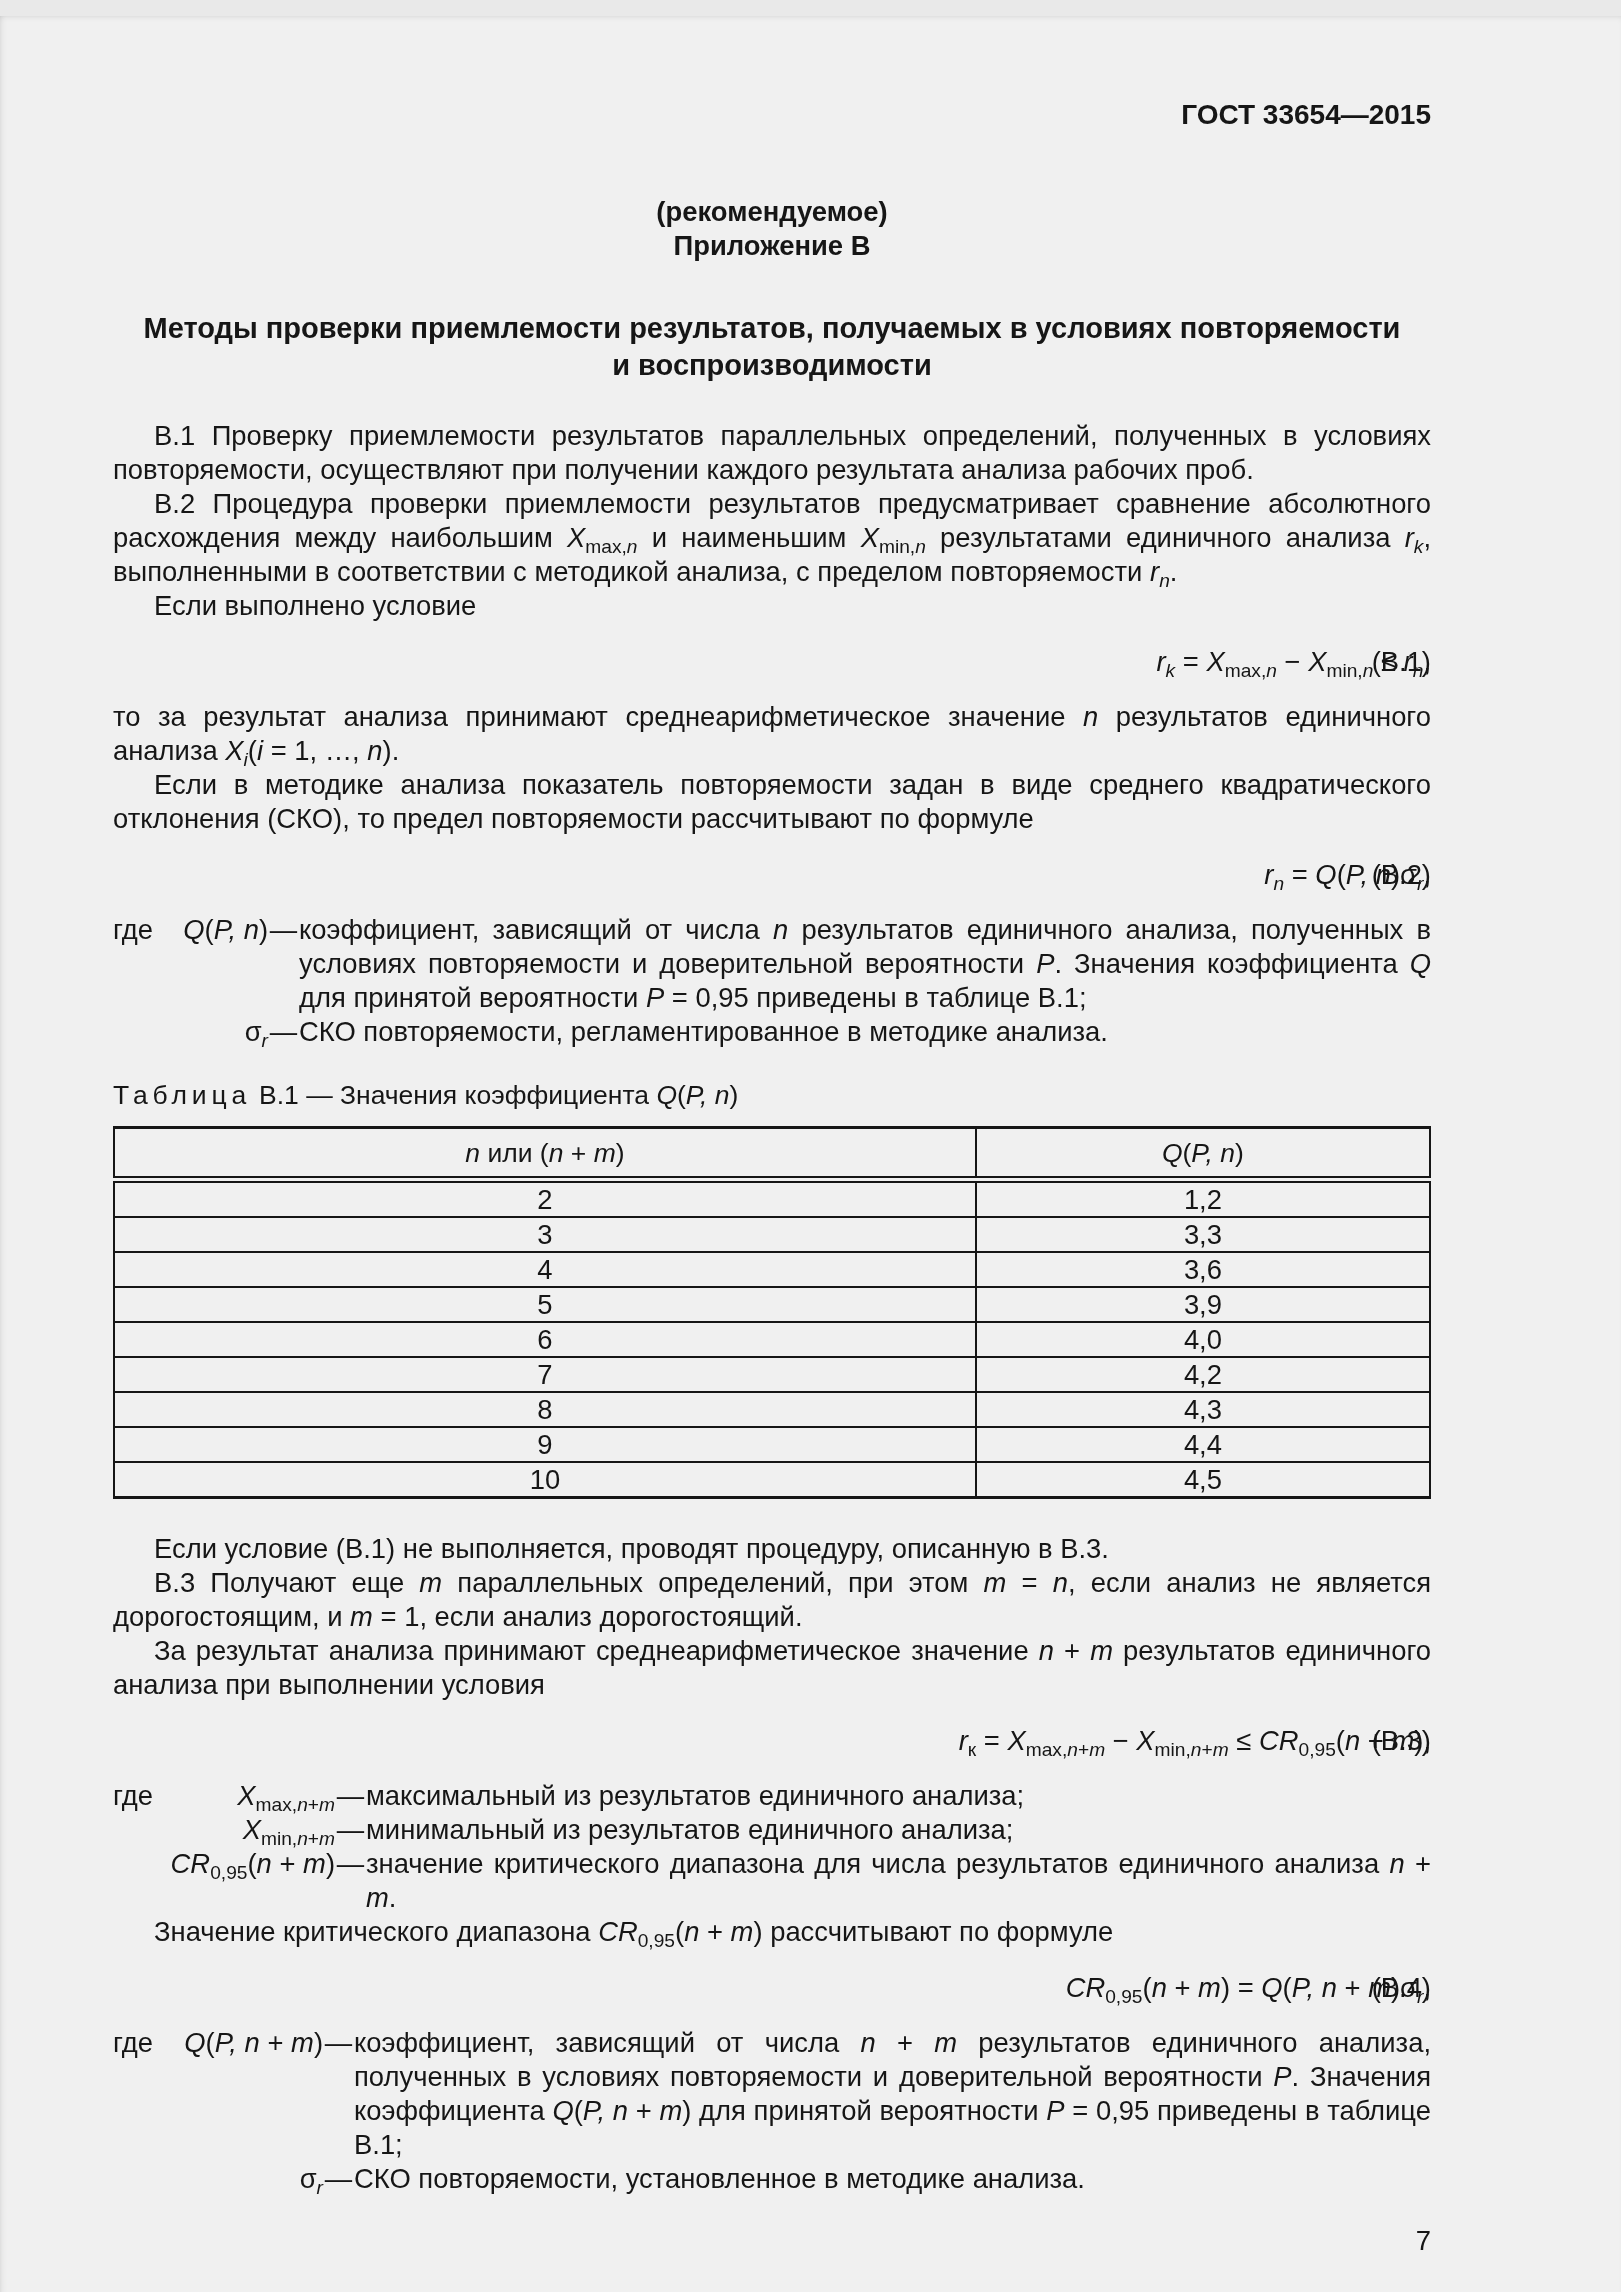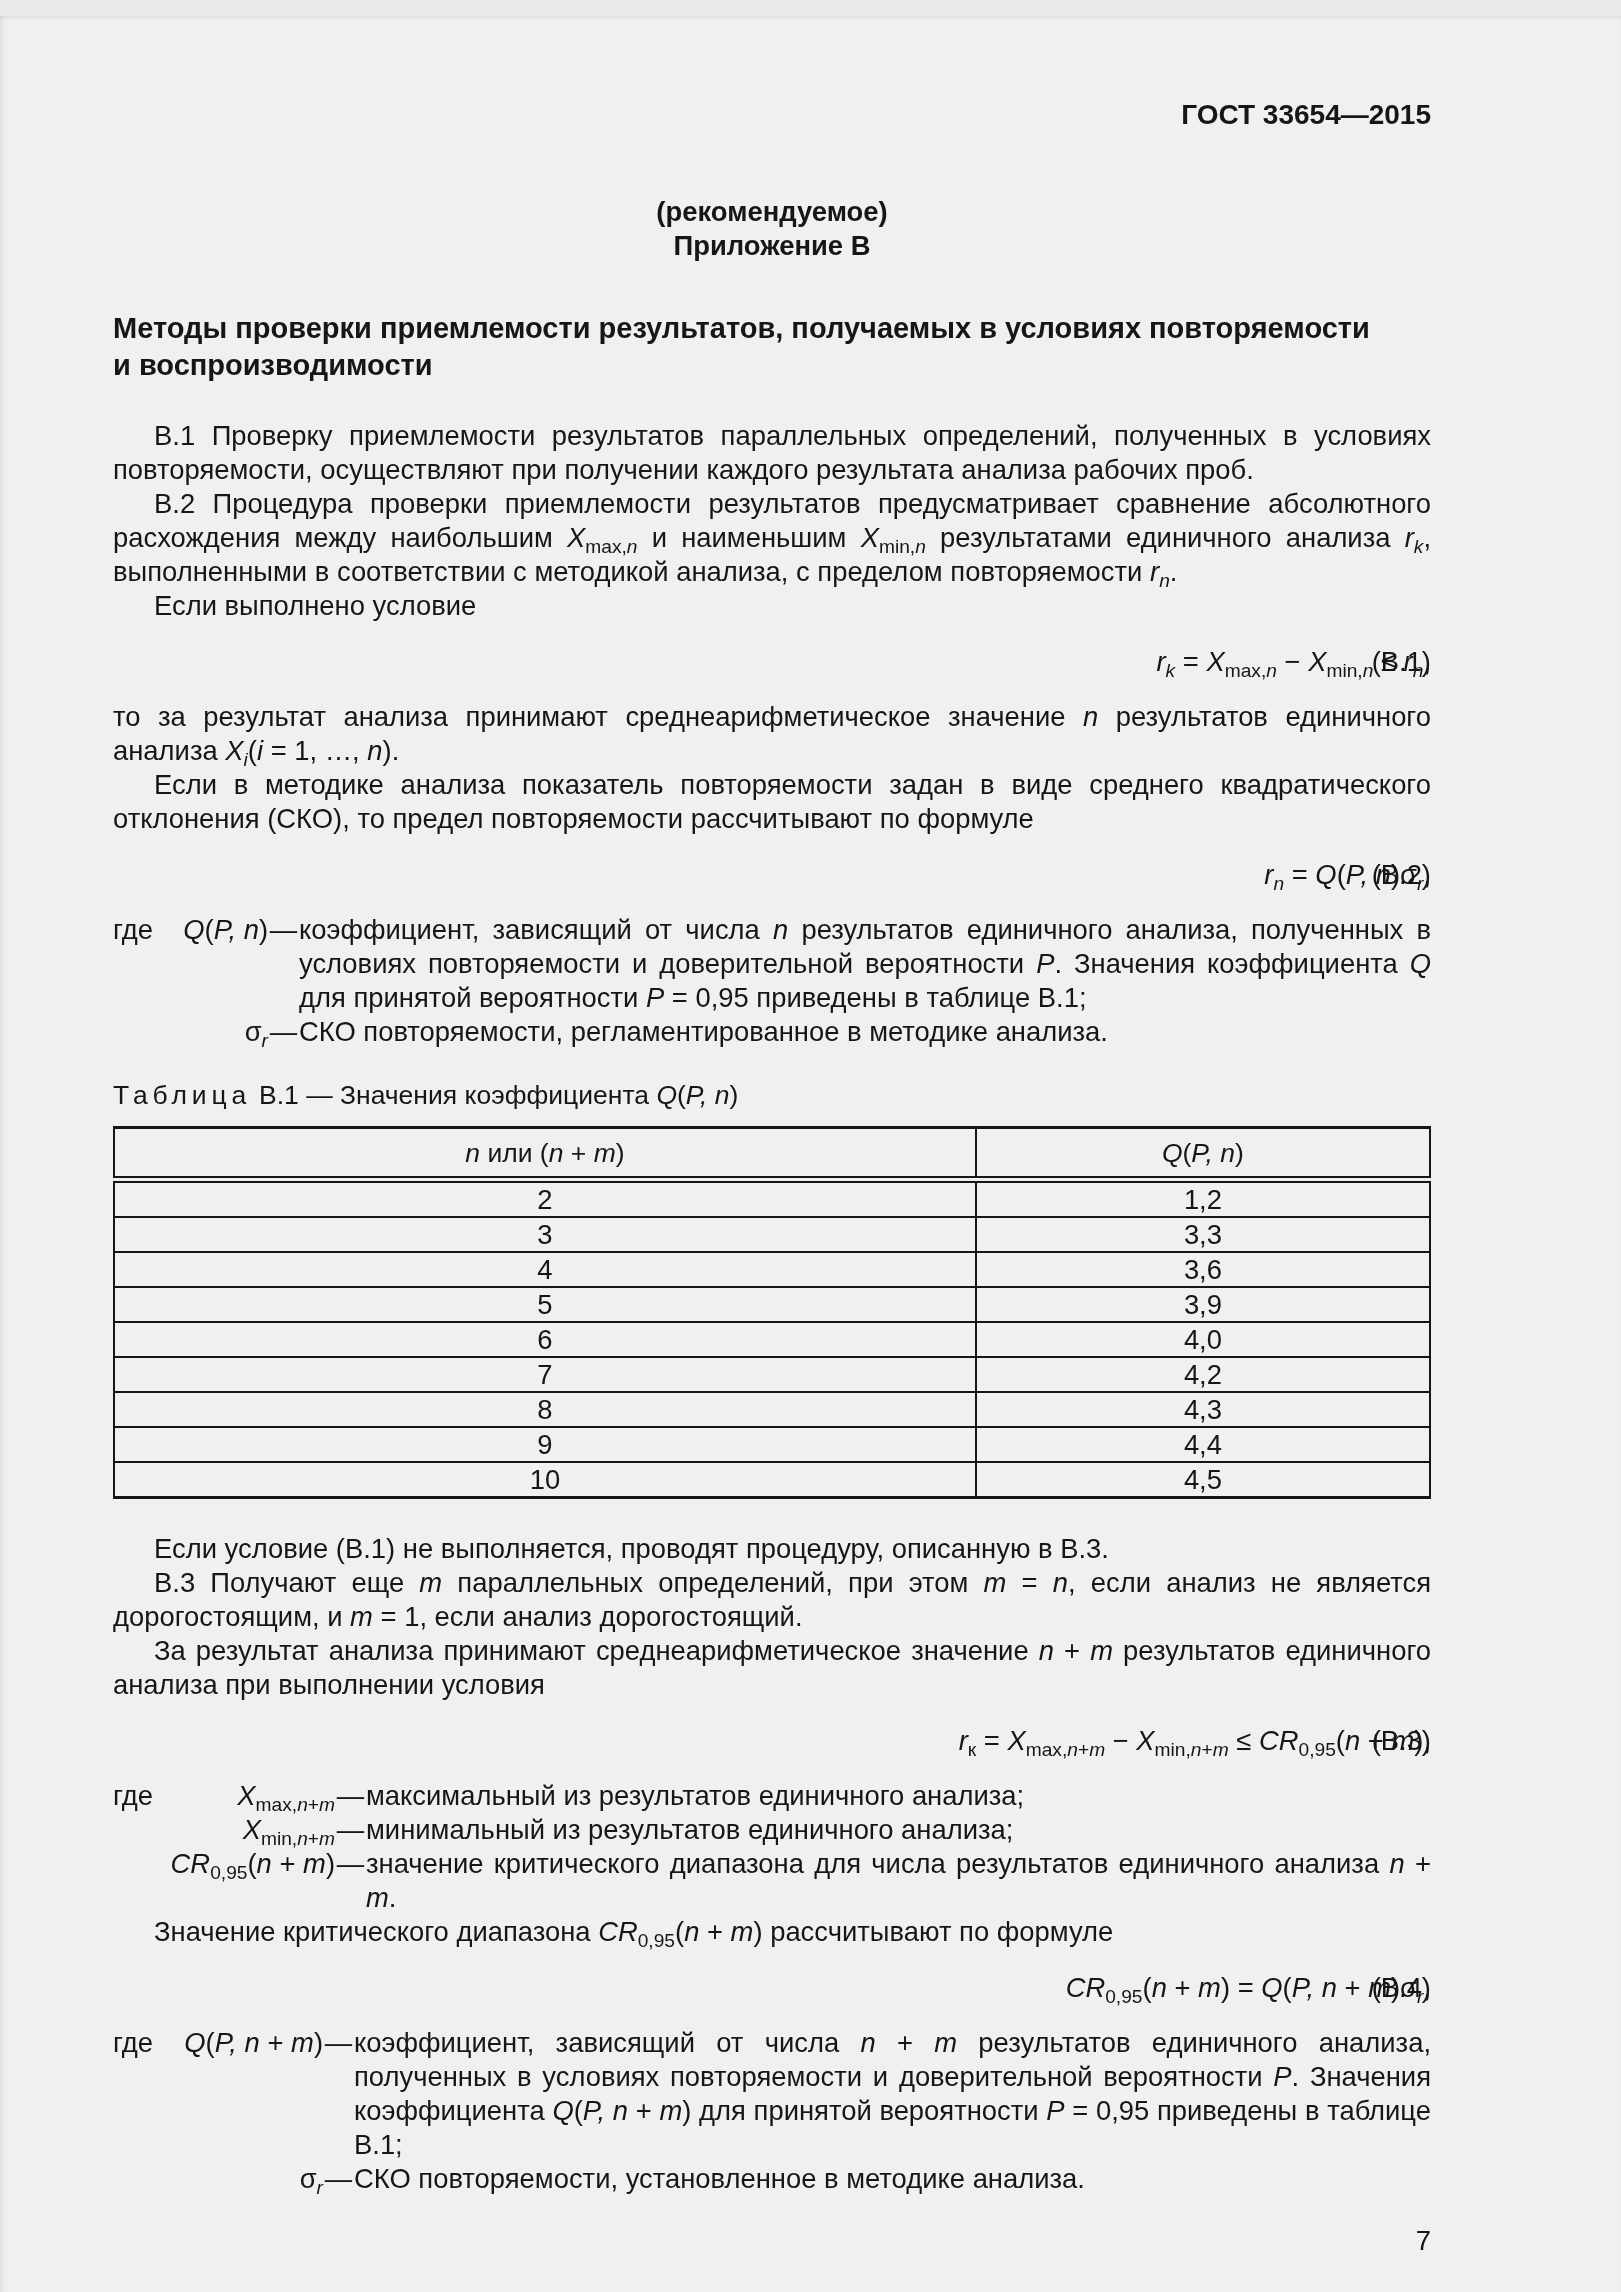--- a/index.html
+++ b/index.html
@@ -13,21 +13,21 @@
     font-size:27.4px; line-height:34px;
     box-sizing:border-box;
     padding:83px 190px 0 113px;
     box-shadow: inset 3.9px 0 9.8px -6.9px rgba(0,0,0,.25), inset 0 3.9px 9.8px -6.9px rgba(0,0,0,.2);
     overflow:hidden;
   }
   i { font-style:italic; }
   sub { font-size:70%; line-height:0; }
   .doc-number { text-align:right; font-weight:bold; font-size:28px; line-height:31px; }
   .appendix-head { margin-top:65px; text-align:center; font-weight:bold; font-size:27.4px; line-height:34px; }
-  .heading { margin-top:47px; text-align:left; font-weight:bold; font-size:29px; line-height:37px; }
+  .heading { margin-top:47px; text-align:center; font-weight:bold; font-size:29px; line-height:37px; }
   p { margin:0; text-align:justify; }
   p.indent { text-indent:41px; }
   p.mt { margin-top:33px; }
   .first-para { margin-top:35px; }
   .formula { position:relative; text-align:right; margin:21.6px 0; }
   .formula .flabel { position:absolute; right:0; top:0; }
   .where-grid { display:grid; }
   .wb2 { grid-template-columns:49px 106px 31px 1fr; margin-top:11.8px; }
   .wb3 { grid-template-columns:49px 173px 31px 1fr; margin-top:7.8px; }
   .wb4 { grid-template-columns:49px 161px 31px 1fr; margin-top:7.8px; }

